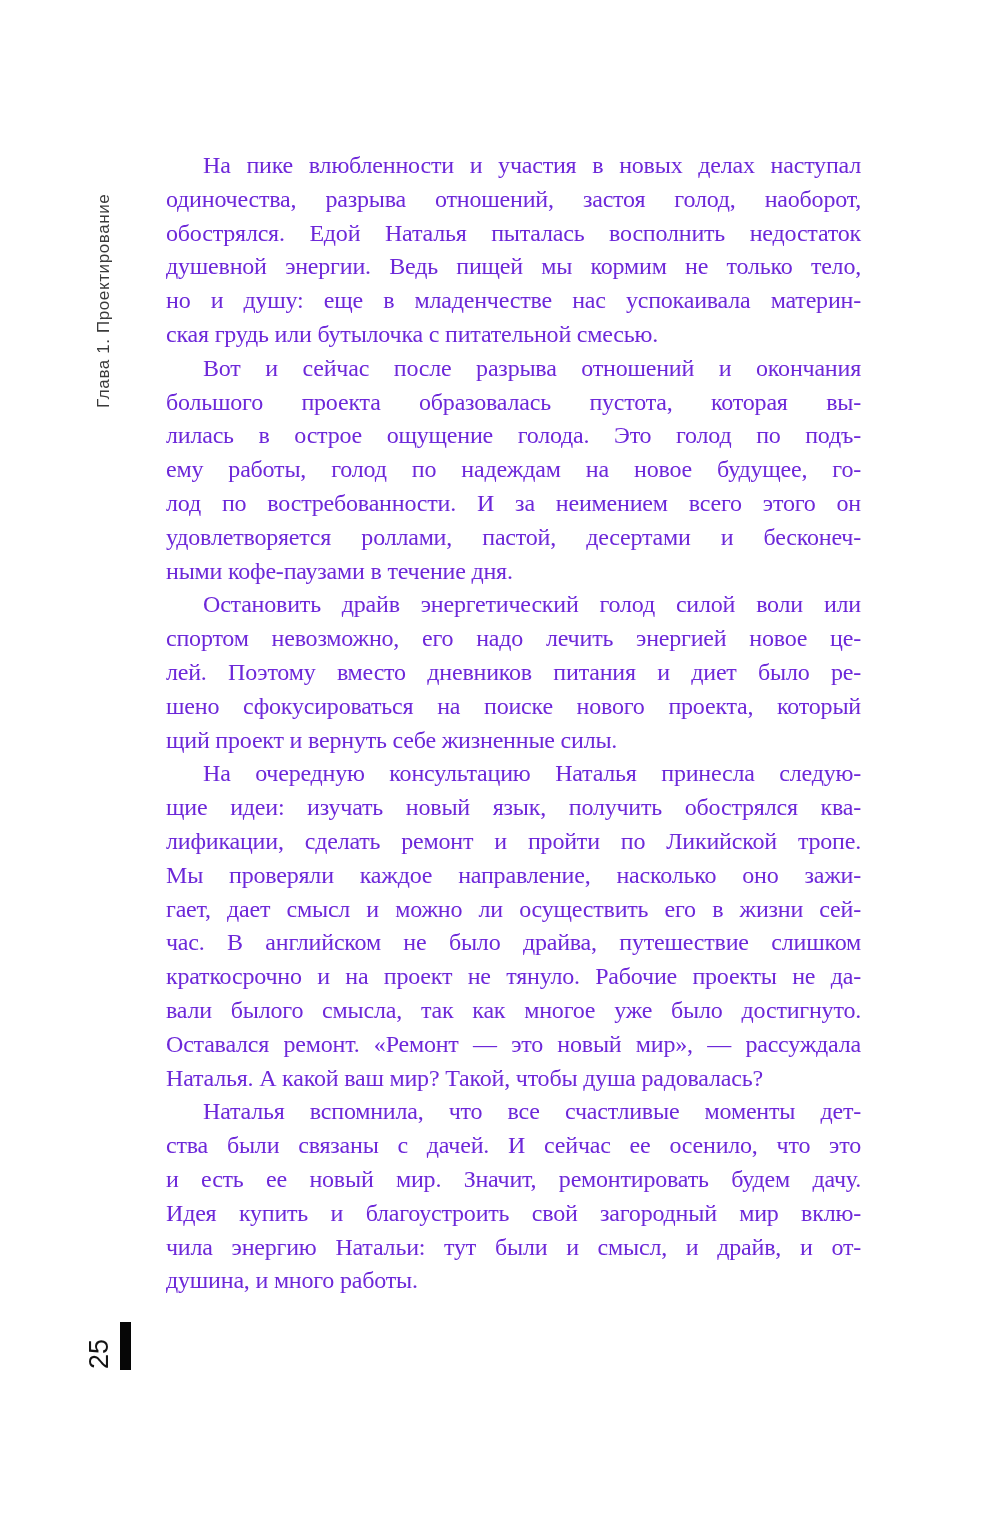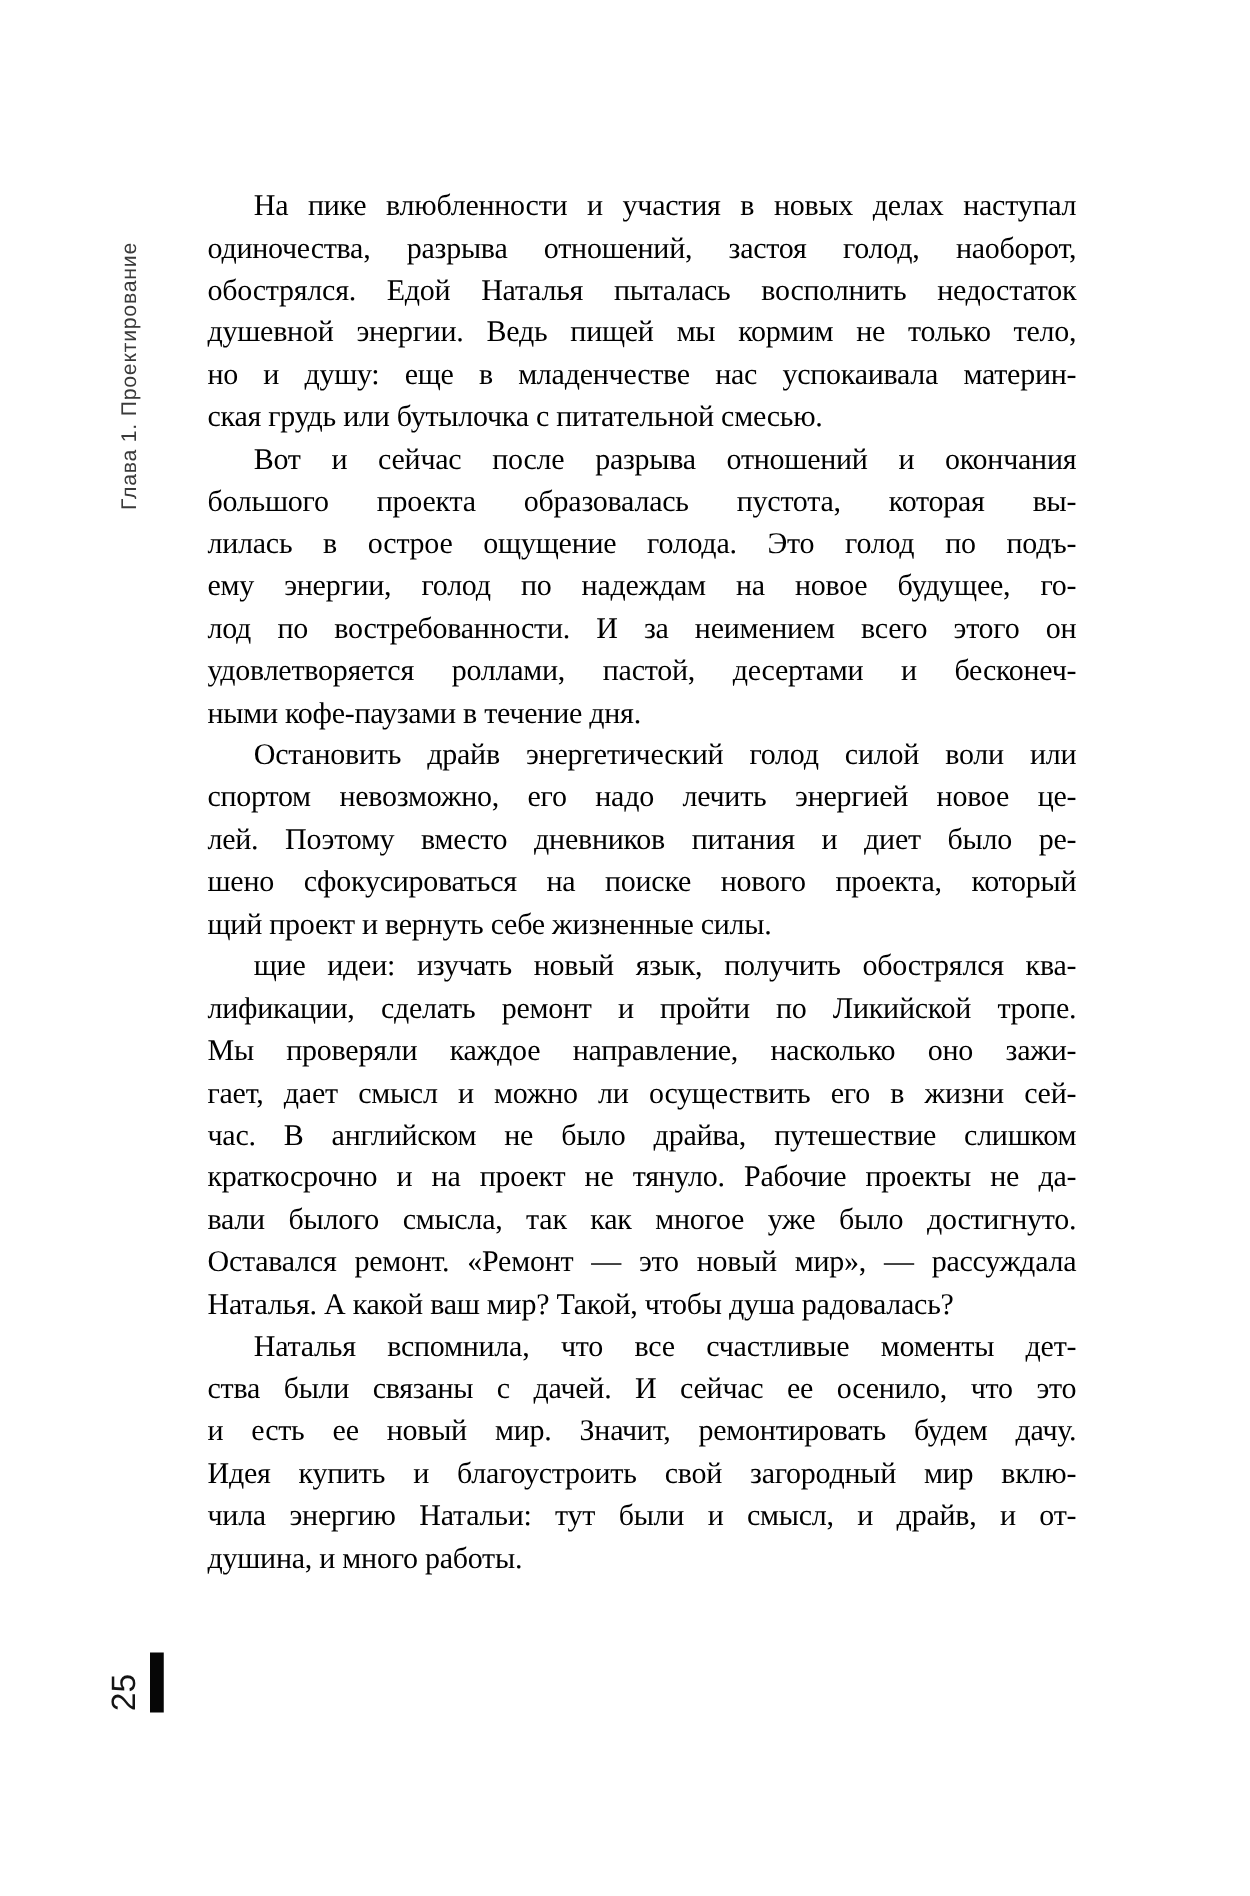--- a/index.html
+++ b/index.html
@@ -45,21 +45,21 @@
     width: 11px; height: 48px;
     background: #060606;
   }
   
   .text-block {
     position: absolute;
     left: 166px; top: 149px;
     width: 695px;
     font-size: 24px;
     line-height: 33.8px;
-    color: #000000;
+    color: #6d28d9;
     letter-spacing: -0.2px;
   }
   .paragraph { margin: 0; padding: 0; }
   .paragraph .line:first-child { text-indent: 37px; }
   .line {
     text-align: justify;
     text-align-last: justify;
     white-space: normal;
   }
   .line.last {
@@ -83,33 +83,34 @@
         <div class="line">одиночества, разрыва отношений, застоя голод, наоборот,</div>
         <div class="line">обострялся. Едой Наталья пыталась восполнить недостаток</div>
         <div class="line">душевной энергии. Ведь пищей мы кормим не только тело,</div>
         <div class="line">но и душу: еще в младенчестве нас успокаивала материн-</div>
         <div class="line last">ская грудь или бутылочка с питательной смесью.</div>
       </div>
       <div class="paragraph">
         <div class="line">Вот и сейчас после разрыва отношений и окончания</div>
         <div class="line">большого проекта образовалась пустота, которая вы-</div>
         <div class="line">лилась в острое ощущение голода. Это голод по подъ-</div>
-        <div class="line">ему энергии, голод по надеждам на новое будущее, го-</div>
+        <div class="line">ему работы, голод по надеждам на новое будущее, го-</div>
         <div class="line">лод по востребованности. И за неимением всего этого он</div>
         <div class="line">удовлетворяется роллами, пастой, десертами и бесконеч-</div>
         <div class="line last">ными кофе-паузами в течение дня.</div>
       </div>
       <div class="paragraph">
         <div class="line">Остановить драйв энергетический голод силой воли или</div>
         <div class="line">спортом невозможно, его надо лечить энергией новое це-</div>
         <div class="line">лей. Поэтому вместо дневников питания и диет было ре-</div>
         <div class="line">шено сфокусироваться на поиске нового проекта, который</div>
         <div class="line last">щий проект и вернуть себе жизненные силы.</div>
       </div>
       <div class="paragraph">
+        <div class="line">На очередную консультацию Наталья принесла следую-</div>
         <div class="line">щие идеи: изучать новый язык, получить обострялся ква-</div>
         <div class="line">лификации, сделать ремонт и пройти по Ликийской тропе.</div>
         <div class="line">Мы проверяли каждое направление, насколько оно зажи-</div>
         <div class="line">гает, дает смысл и можно ли осуществить его в жизни сей-</div>
         <div class="line">час. В английском не было драйва, путешествие слишком</div>
         <div class="line">краткосрочно и на проект не тянуло. Рабочие проекты не да-</div>
         <div class="line">вали былого смысла, так как многое уже было достигнуто.</div>
         <div class="line">Оставался ремонт. «Ремонт — это новый мир», — рассуждала</div>
         <div class="line last">Наталья. А какой ваш мир? Такой, чтобы душа радовалась?</div>
       </div>

